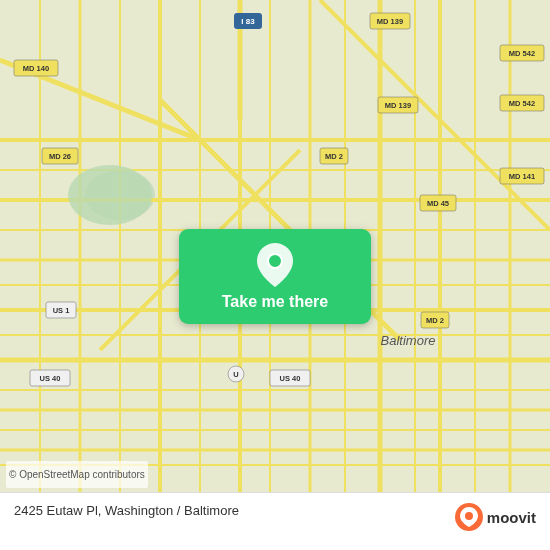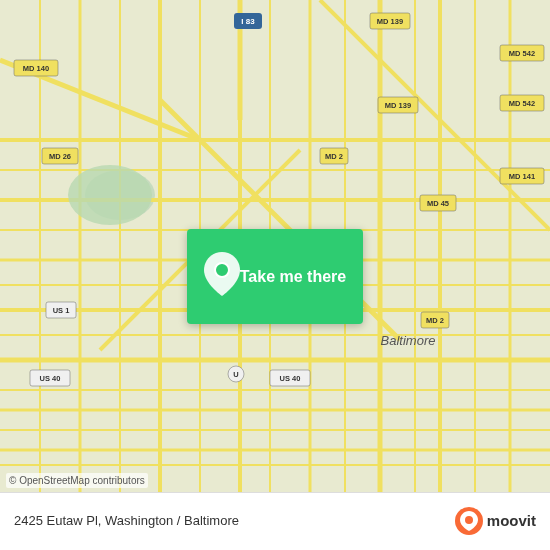--- a/index.html
+++ b/index.html
@@ -15,21 +15,21 @@
 
     
     .bottom-bar {
       position: absolute;
       bottom: 0;
       left: 0;
       right: 0;
       background: white;
       padding: 10px 14px 12px 14px;
       display: flex;
-      align-items: center;
+      align-items: flex-start;
       justify-content: space-between;
       border-top: 1px solid #ddd;
       height: 58px;
     }
 
     .address-text {
       font-size: 13px;
       color: #333;
       font-weight: 400;
     }
@@ -47,28 +47,28 @@
     }
 
     
     .take-me-there-btn {
       position: absolute;
       left: 50%;
       transform: translateX(-50%);
       top: 229px;
       background: #2ecc71;
       border: none;
-      border-radius: 4px;
+      border-radius: 9px;
       padding: 0;
       cursor: pointer;
       display: flex;
-      flex-direction: row;
+      flex-direction: column;
       align-items: center;
       justify-content: center;
-      width: 176px;
+      width: 192px;
       height: 95px;
       box-shadow: 0 2px 8px rgba(0,0,0,0.25);
     }
 
     .take-me-there-btn .pin-icon {
       margin-bottom: 6px;
     }
 
     .take-me-there-btn .btn-label {
       color: white;
@@ -77,21 +77,21 @@
     }
 
     
     .copyright {
       position: absolute;
       bottom: 62px;
       left: 6px;
       font-size: 10px;
       color: #555;
       background: rgba(255,255,255,0.7);
-      padding: 2px 3px;
+      padding: 8px 3px;
       border-radius: 2px;
     }
 
     
     svg.map-svg {
       position: absolute;
       top: 0; left: 0;
       width: 100%;
       height: 100%;
     }

